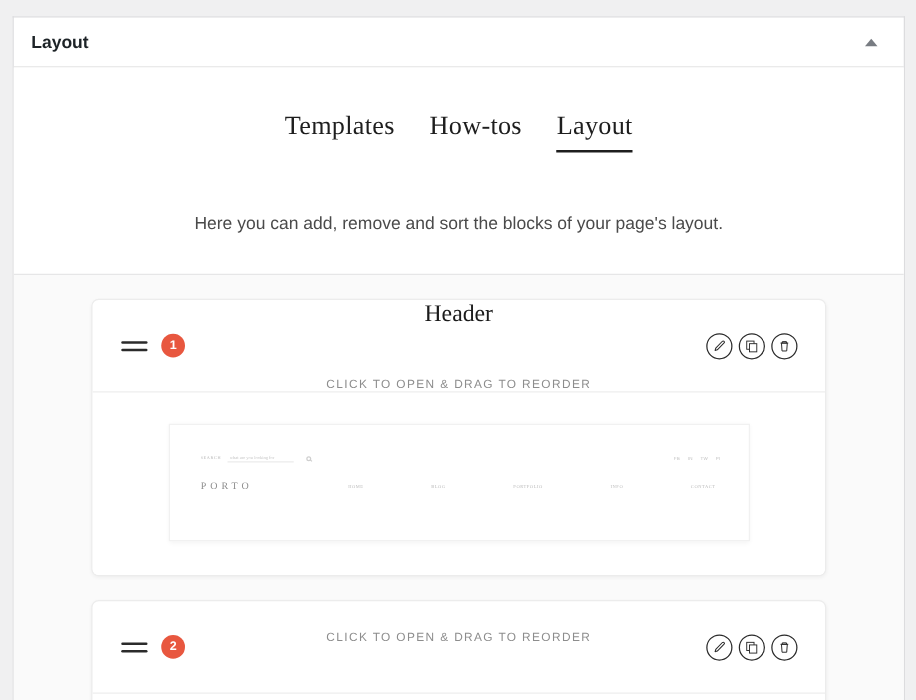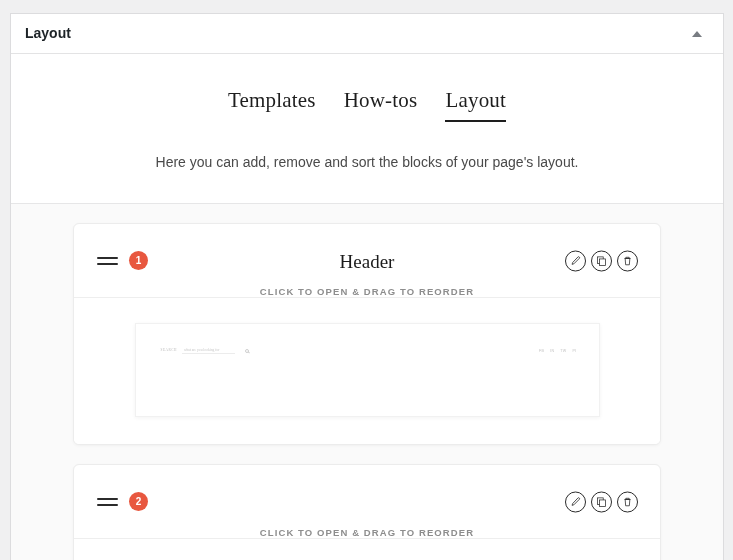--- a/index.html
+++ b/index.html
@@ -76,21 +76,21 @@
     letter-spacing: .2px;
     padding-bottom: 7px;
     cursor: pointer;
     border-bottom: 2px solid transparent;
     white-space: nowrap;
   }
   .tab.active {
     border-bottom-color: #1e1e1e;
   }
   .intro-desc {
-    margin-top: 30px;
+    margin-top: 46px;
     text-align: center;
     font-size: 14px;
     color: #4a4a4a;
     line-height: 1.5;
   }
 
   
   .blocks-area {
     background: #fafafa;
     padding: 19px 0 0;
@@ -155,36 +155,35 @@
 
   .block-center {
     position: absolute;
     left: 0;
     right: 0;
     top: 0;
     bottom: 0;
     display: flex;
     flex-direction: column;
     align-items: center;
-    justify-content: flex-end;
+    justify-content: space-between;
     pointer-events: none;
   }
   .block-name {
     font-family: "Liberation Serif", serif;
     font-size: 19px;
     color: #1b1b1b;
     line-height: 1.25;
   }
   .block-hint {
-    margin-top: 12px;
+    margin-top: 24px;
     font-size: 9.5px;
     letter-spacing: 1.1px;
     color: #8d8d8d;
     text-transform: uppercase;
-    font-weight: bold;
   }
 
   .block-actions {
     position: absolute;
     right: 22px;
     top: 50%;
     transform: translateY(-50%);
     display: flex;
     gap: 5px;
     z-index: 2;
@@ -365,20 +364,30 @@
               <span class="t-search-ph">what are you looking for</span>
               <span class="t-search-icon"></span>
             </div>
             <div class="thumb-socials">
               <i>FB</i>
               <i>IN</i>
               <i>TW</i>
               <i>PI</i>
             </div>
           </div>
+          <div class="thumb-main">
+            <div class="thumb-logo">PORTO</div>
+            <div class="thumb-nav">
+              <span>HOME</span>
+              <span>BLOG</span>
+              <span>PORTFOLIO</span>
+              <span>INFO</span>
+              <span>CONTACT</span>
+            </div>
+          </div>
         </div>
       </div>
     </div>
 
     <div class="block-card">
       <div class="block-head">
         <div class="block-left">
           <div class="drag-handle">
             <span></span>
               <span></span>

